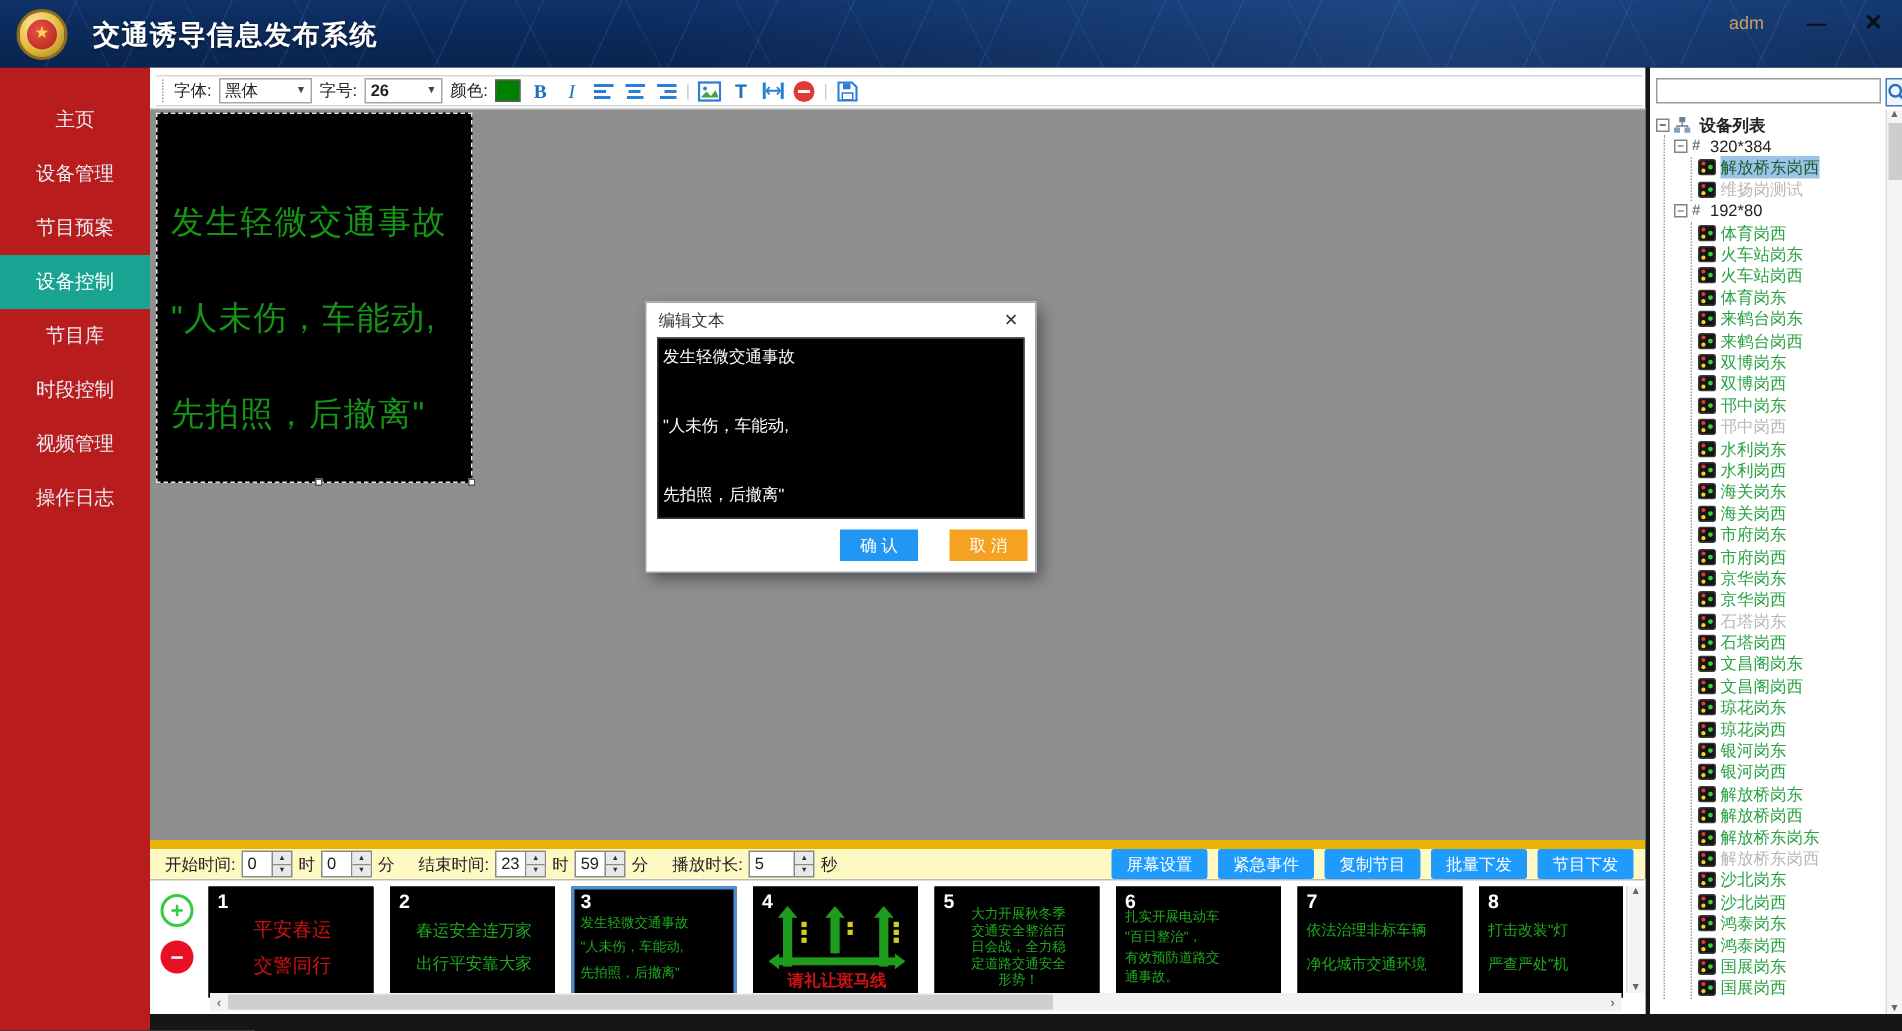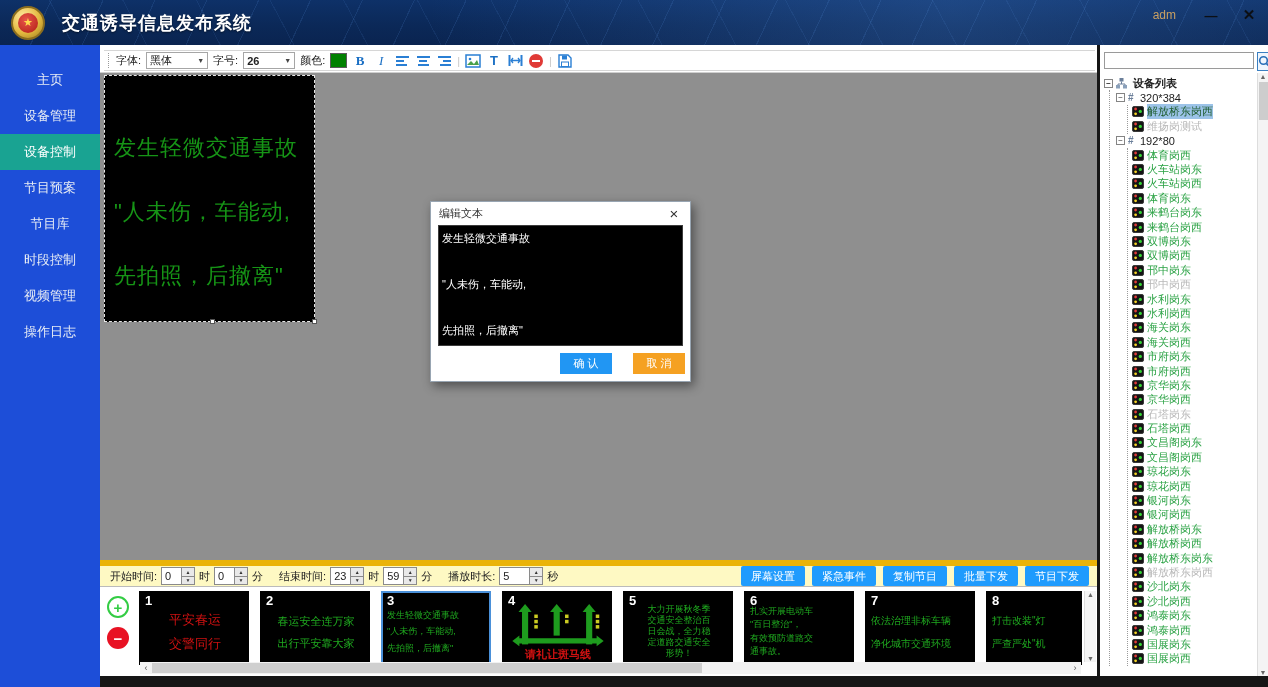--- a/index.html
+++ b/index.html
@@ -22,21 +22,21 @@
   .badge .star { color:#ffd84d; font-size:11px; line-height:1; }
   .hdr-title { color:#fff; font-size:18px; font-weight:bold; margin-left:17px; letter-spacing:1px; z-index:1; text-shadow:0 1px 2px rgba(0,0,0,.5); }
   .hdr-right { position:absolute; right:10px; top:6px; display:flex; align-items:center; gap:20px; z-index:2; }
   .hdr-user { color:#c9a063; font-size:12px; margin-right:6px; }
   .win-btn { width:18px; height:18px; display:flex; align-items:center; justify-content:center; color:#0c0f14; cursor:pointer; }
   .icon-min::before { content:"—"; font-size:13px; font-weight:bold; }
   .icon-close::before { content:"✕"; font-size:15px; font-weight:bold; }
 
   
   .row-wrap { display:flex; height:642px; align-items:flex-start; background:#161616; }
-  .sidebar { width:100px; height:642px; background:#1d4ed8; padding-top:17px; flex:none; }
+  .sidebar { width:100px; height:642px; background:#b91c1c; padding-top:17px; flex:none; }
   .side-item { height:36px; display:flex; align-items:center; justify-content:center; color:#e8edf5; font-size:13px; cursor:pointer; }
   .side-item.active { background:#19a392; color:#fff; }
 
   .main { width:997px; height:631px; background:#fff; flex:none; display:flex; flex-direction:column; }
   .gapcol { width:3px; height:631px; background:#161616; flex:none; }
   .rpanel { width:168px; height:631px; background:#fff; flex:none; display:flex; flex-direction:column; }
 
   
   .toolbar { height:27px; background:#fff; padding:5px 2px 0 4px; flex:none; }
   .tb-row { height:21px; border-top:1px solid #d6d6d6; border-bottom:1px solid #d6d6d6; display:flex; align-items:center; gap:5px; padding:0 4px; font-size:11px; color:#222; }
@@ -153,22 +153,22 @@
       <span class="win-btn icon-min"></span>
       <span class="win-btn icon-close"></span>
     </div>
   </div>
 
   <div class="row-wrap">
 
     <nav class="sidebar">
         <div class="side-item">主页</div>
         <div class="side-item">设备管理</div>
+        <div class="side-item">节目预案</div>
         <div class="side-item active">设备控制</div>
-        <div class="side-item">节目预案</div>
         <div class="side-item">节目库</div>
         <div class="side-item">时段控制</div>
         <div class="side-item">视频管理</div>
         <div class="side-item">操作日志</div>
       </nav>
 
     <main class="main">
 
       <div class="toolbar">
         <div class="tb-row">

